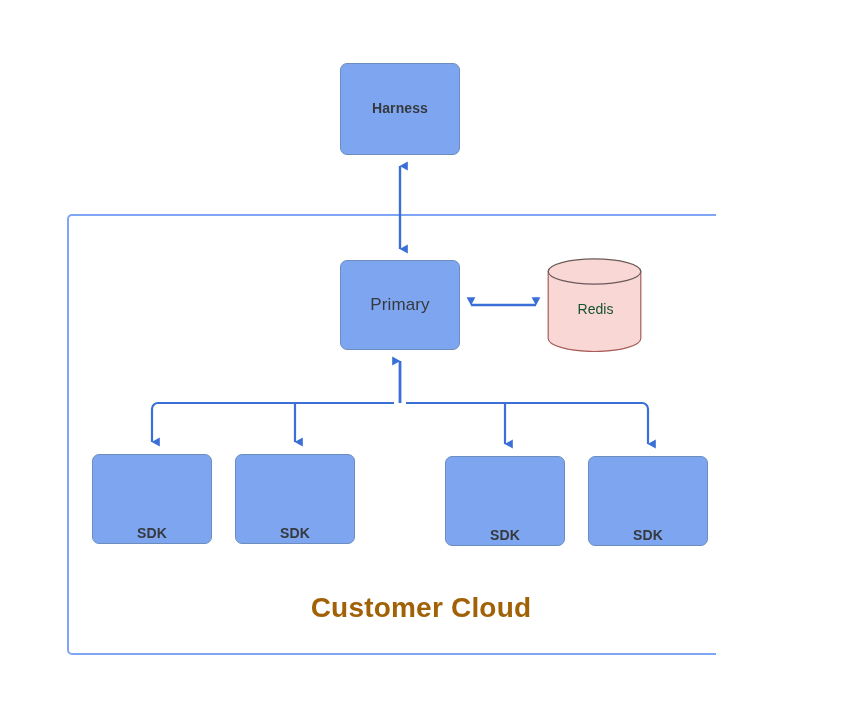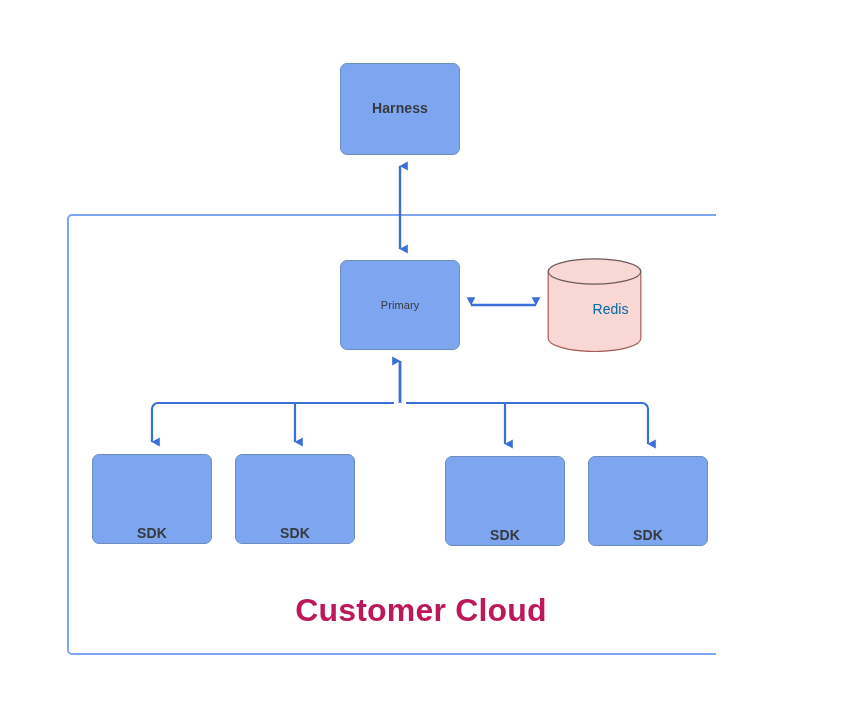--- a/index.html
+++ b/index.html
@@ -45,57 +45,57 @@
     text-align: center;
     letter-spacing: 0.1px;
   }
   #node-harness {
     left: 340px; top: 33px; width: 120px; height: 92px;
   }
   #node-harness .node-label { font-size: 14px; font-weight: bold; }
   #node-primary {
     left: 340px; top: 230px; width: 120px; height: 90px;
   }
-  #node-primary .node-label { font-size: 11px; font-weight: normal; }
+  #node-primary .node-label { font-size: 17px; font-weight: normal; }
   .node-sdk { top: 424px; width: 120px; height: 90px; align-items: flex-end; }
   .node-sdk .node-label { font-size: 14px; font-weight: bold; position: relative; top: -2px; }
   #node-sdk-1 { left: 92px; }
   #node-sdk-2 { left: 235px; }
   #node-sdk-3 { left: 445px; top: 426px; }
   #node-sdk-4 { left: 588px; top: 426px; }
 
   #node-redis {
     position: absolute;
     left: 547px; top: 228px; width: 95px; height: 94px;
   }
   #node-redis .cyl-label {
     position: absolute;
-    left: 16px; top: 0; width: 95px; height: 94px;
+    left: 1px; top: 0; width: 95px; height: 94px;
     display: flex; align-items: center; justify-content: center;
-    font-size: 14px; font-weight: normal; color: #0369a1;
+    font-size: 14px; font-weight: normal; color: #14532d;
     padding-top: 8px; box-sizing: border-box;
   }
 
   #cloud-frame {
     position: absolute;
     left: 67px; top: 184px;
     width: 708px; height: 441px;
     box-sizing: border-box;
     border: 2px solid #7ea6f5;
     border-radius: 5px;
     background: transparent;
   }
   #cloud-title {
     position: absolute;
     left: 67px; top: 562px;
     width: 708px;
     text-align: center;
-    font-size: 32px;
+    font-size: 28px;
     font-weight: bold;
-    color: #be185d;
+    color: #a16207;
     letter-spacing: 0.2px;
   }
 </style>
 </head>
 <body>
 
 <div id="canvas">
 
   <div id="cloud-frame"></div>
 

